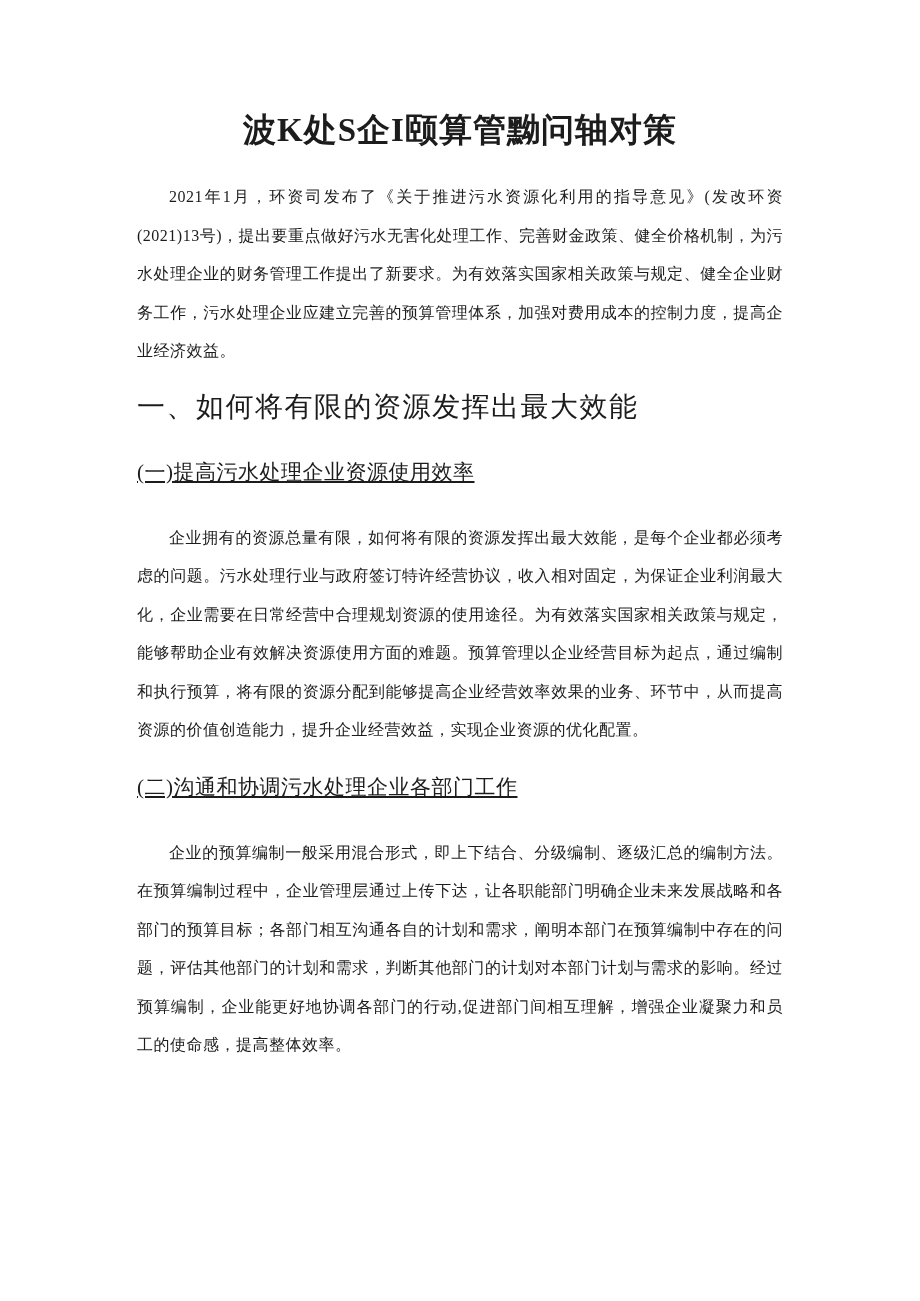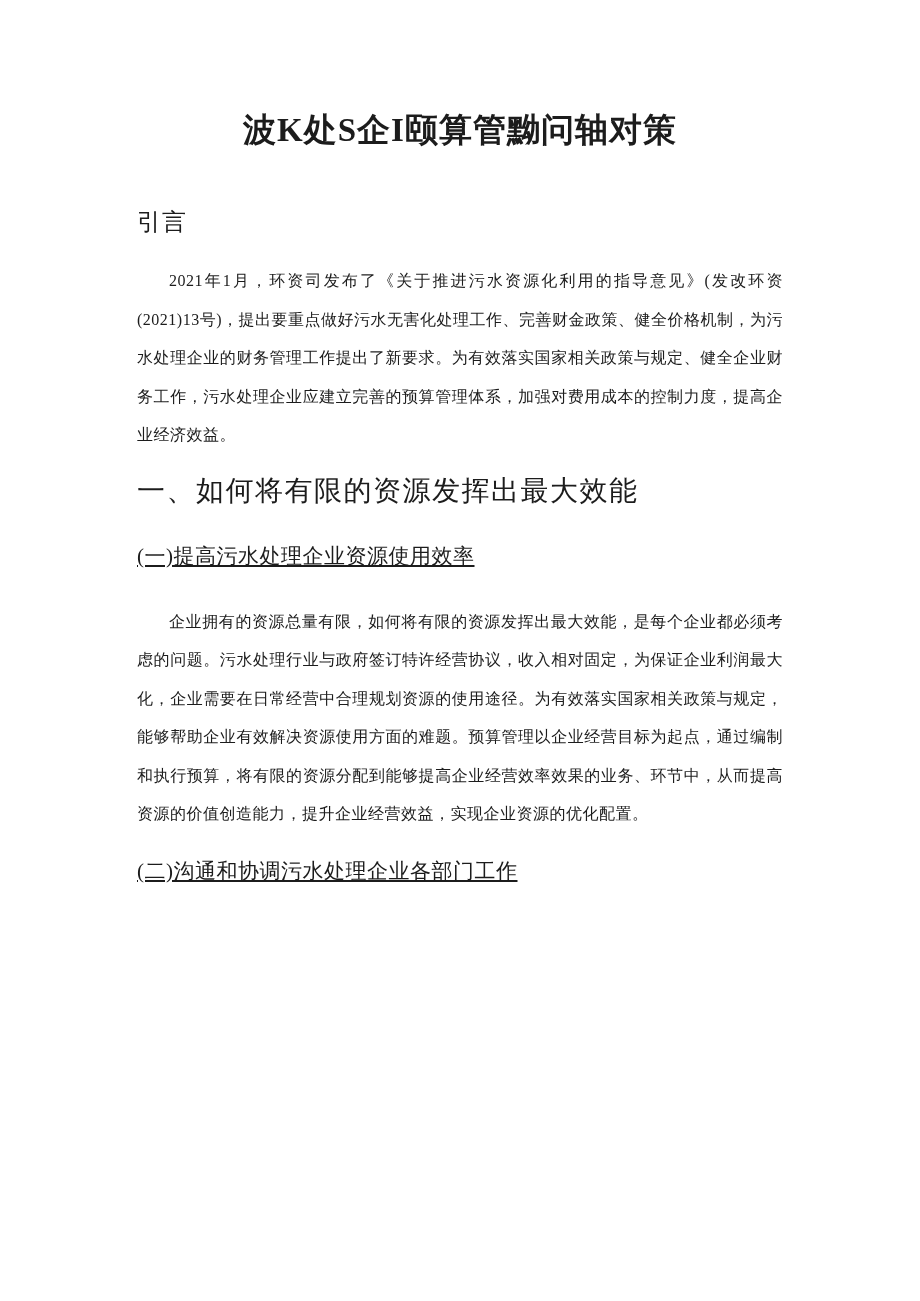--- a/index.html
+++ b/index.html
@@ -64,26 +64,26 @@
   .sub-2  { margin-top: 20px; }
   .para-3 { margin-top: 30px; }
 </style>
 </head>
 <body>
 
 <div class="page">
 
   <h1 class="doc-title">波K处S企I颐算管黝问轴对策</h1>
 
-  <h2 class="intro-heading">引言</h2>
 
   <p class="body-para">2021年1月，环资司发布了《关于推进污水资源化利用的指导意见》(发改环资(2021)13号)，提出要重点做好污水无害化处理工作、完善财金政策、健全价格机制，为污水处理企业的财务管理工作提出了新要求。为有效落实国家相关政策与规定、健全企业财务工作，污水处理企业应建立完善的预算管理体系，加强对费用成本的控制力度，提高企业经济效益。</p>
 
   <h2 class="section-heading">一、如何将有限的资源发挥出最大效能</h2>
 
   <h3 class="sub-heading">(一)提高污水处理企业资源使用效率</h3>
 
   <p class="body-para para-2">企业拥有的资源总量有限，如何将有限的资源发挥出最大效能，是每个企业都必须考虑的问题。污水处理行业与政府签订特许经营协议，收入相对固定，为保证企业利润最大化，企业需要在日常经营中合理规划资源的使用途径。为有效落实国家相关政策与规定，能够帮助企业有效解决资源使用方面的难题。预算管理以企业经营目标为起点，通过编制和执行预算，将有限的资源分配到能够提高企业经营效率效果的业务、环节中，从而提高资源的价值创造能力，提升企业经营效益，实现企业资源的优化配置。</p>
 
   <h3 class="sub-heading sub-2">(二)沟通和协调污水处理企业各部门工作</h3>
 
+  <p class="body-para para-3">企业的预算编制一般采用混合形式，即上下结合、分级编制、逐级汇总的编制方法。在预算编制过程中，企业管理层通过上传下达，让各职能部门明确企业未来发展战略和各部门的预算目标；各部门相互沟通各自的计划和需求，阐明本部门在预算编制中存在的问题，评估其他部门的计划和需求，判断其他部门的计划对本部门计划与需求的影响。经过预算编制，企业能更好地协调各部门的行动,促进部门间相互理解，增强企业凝聚力和员工的使命感，提高整体效率。</p>
 
 </div>
 
 </body></html>

